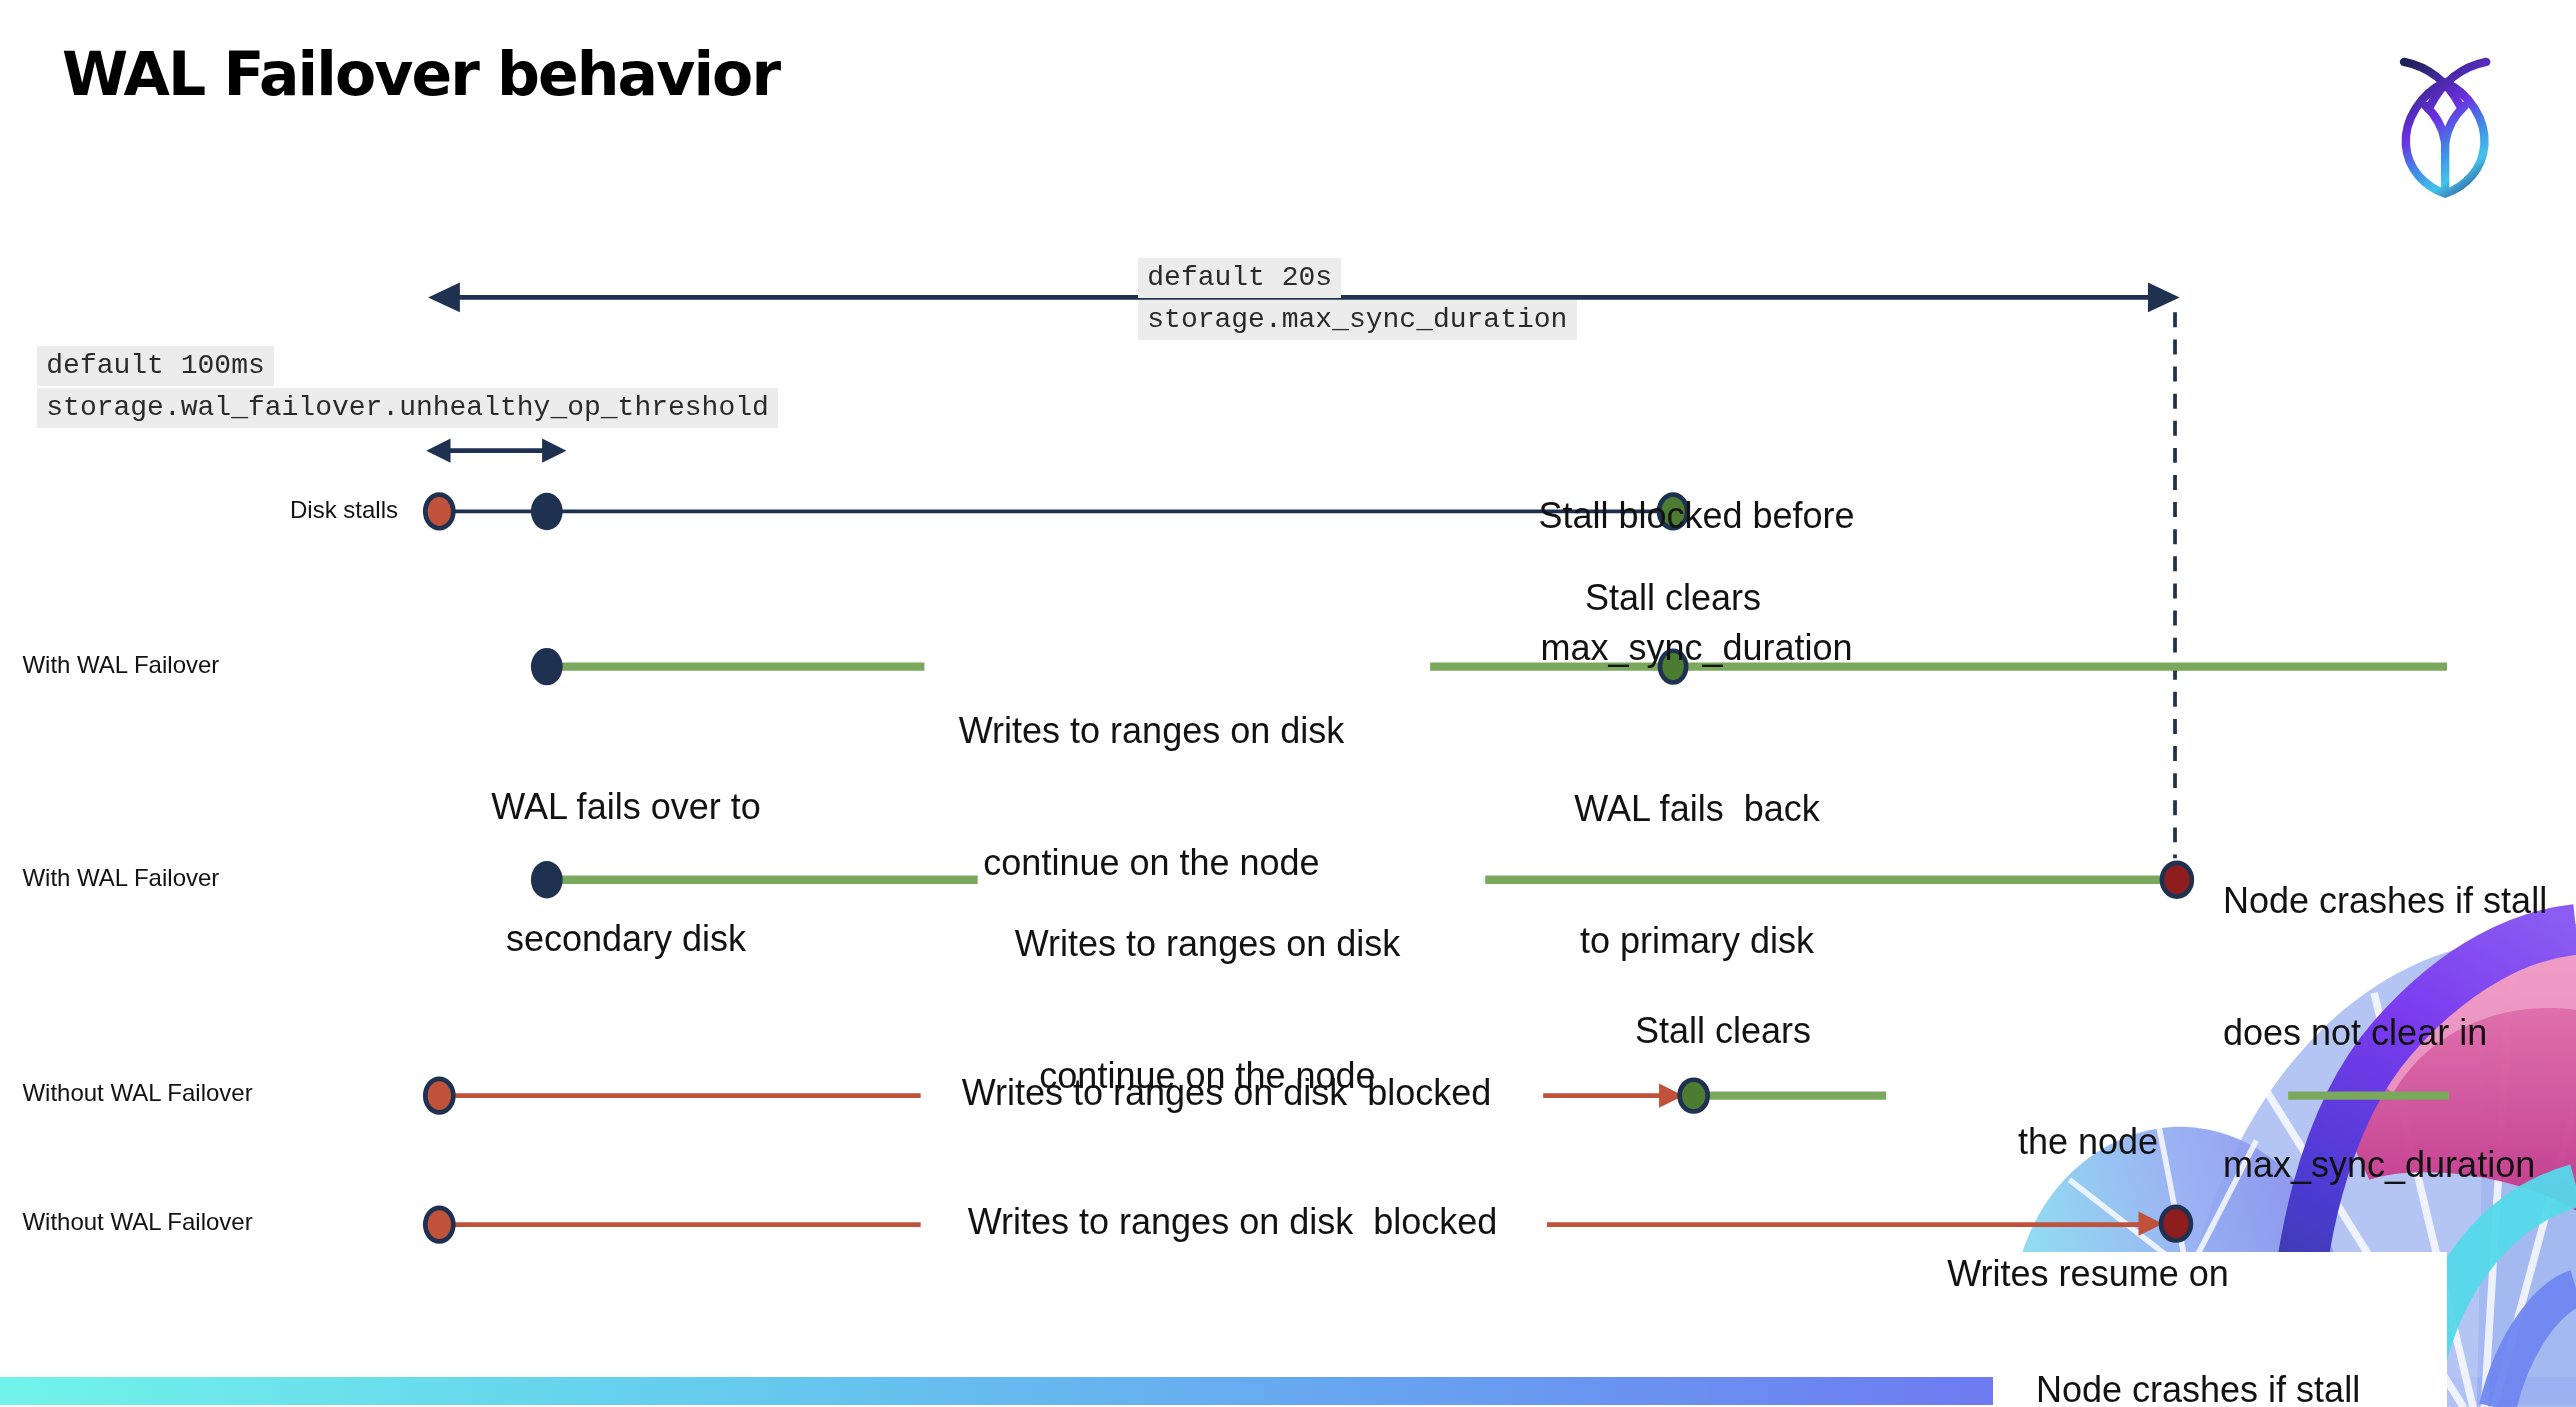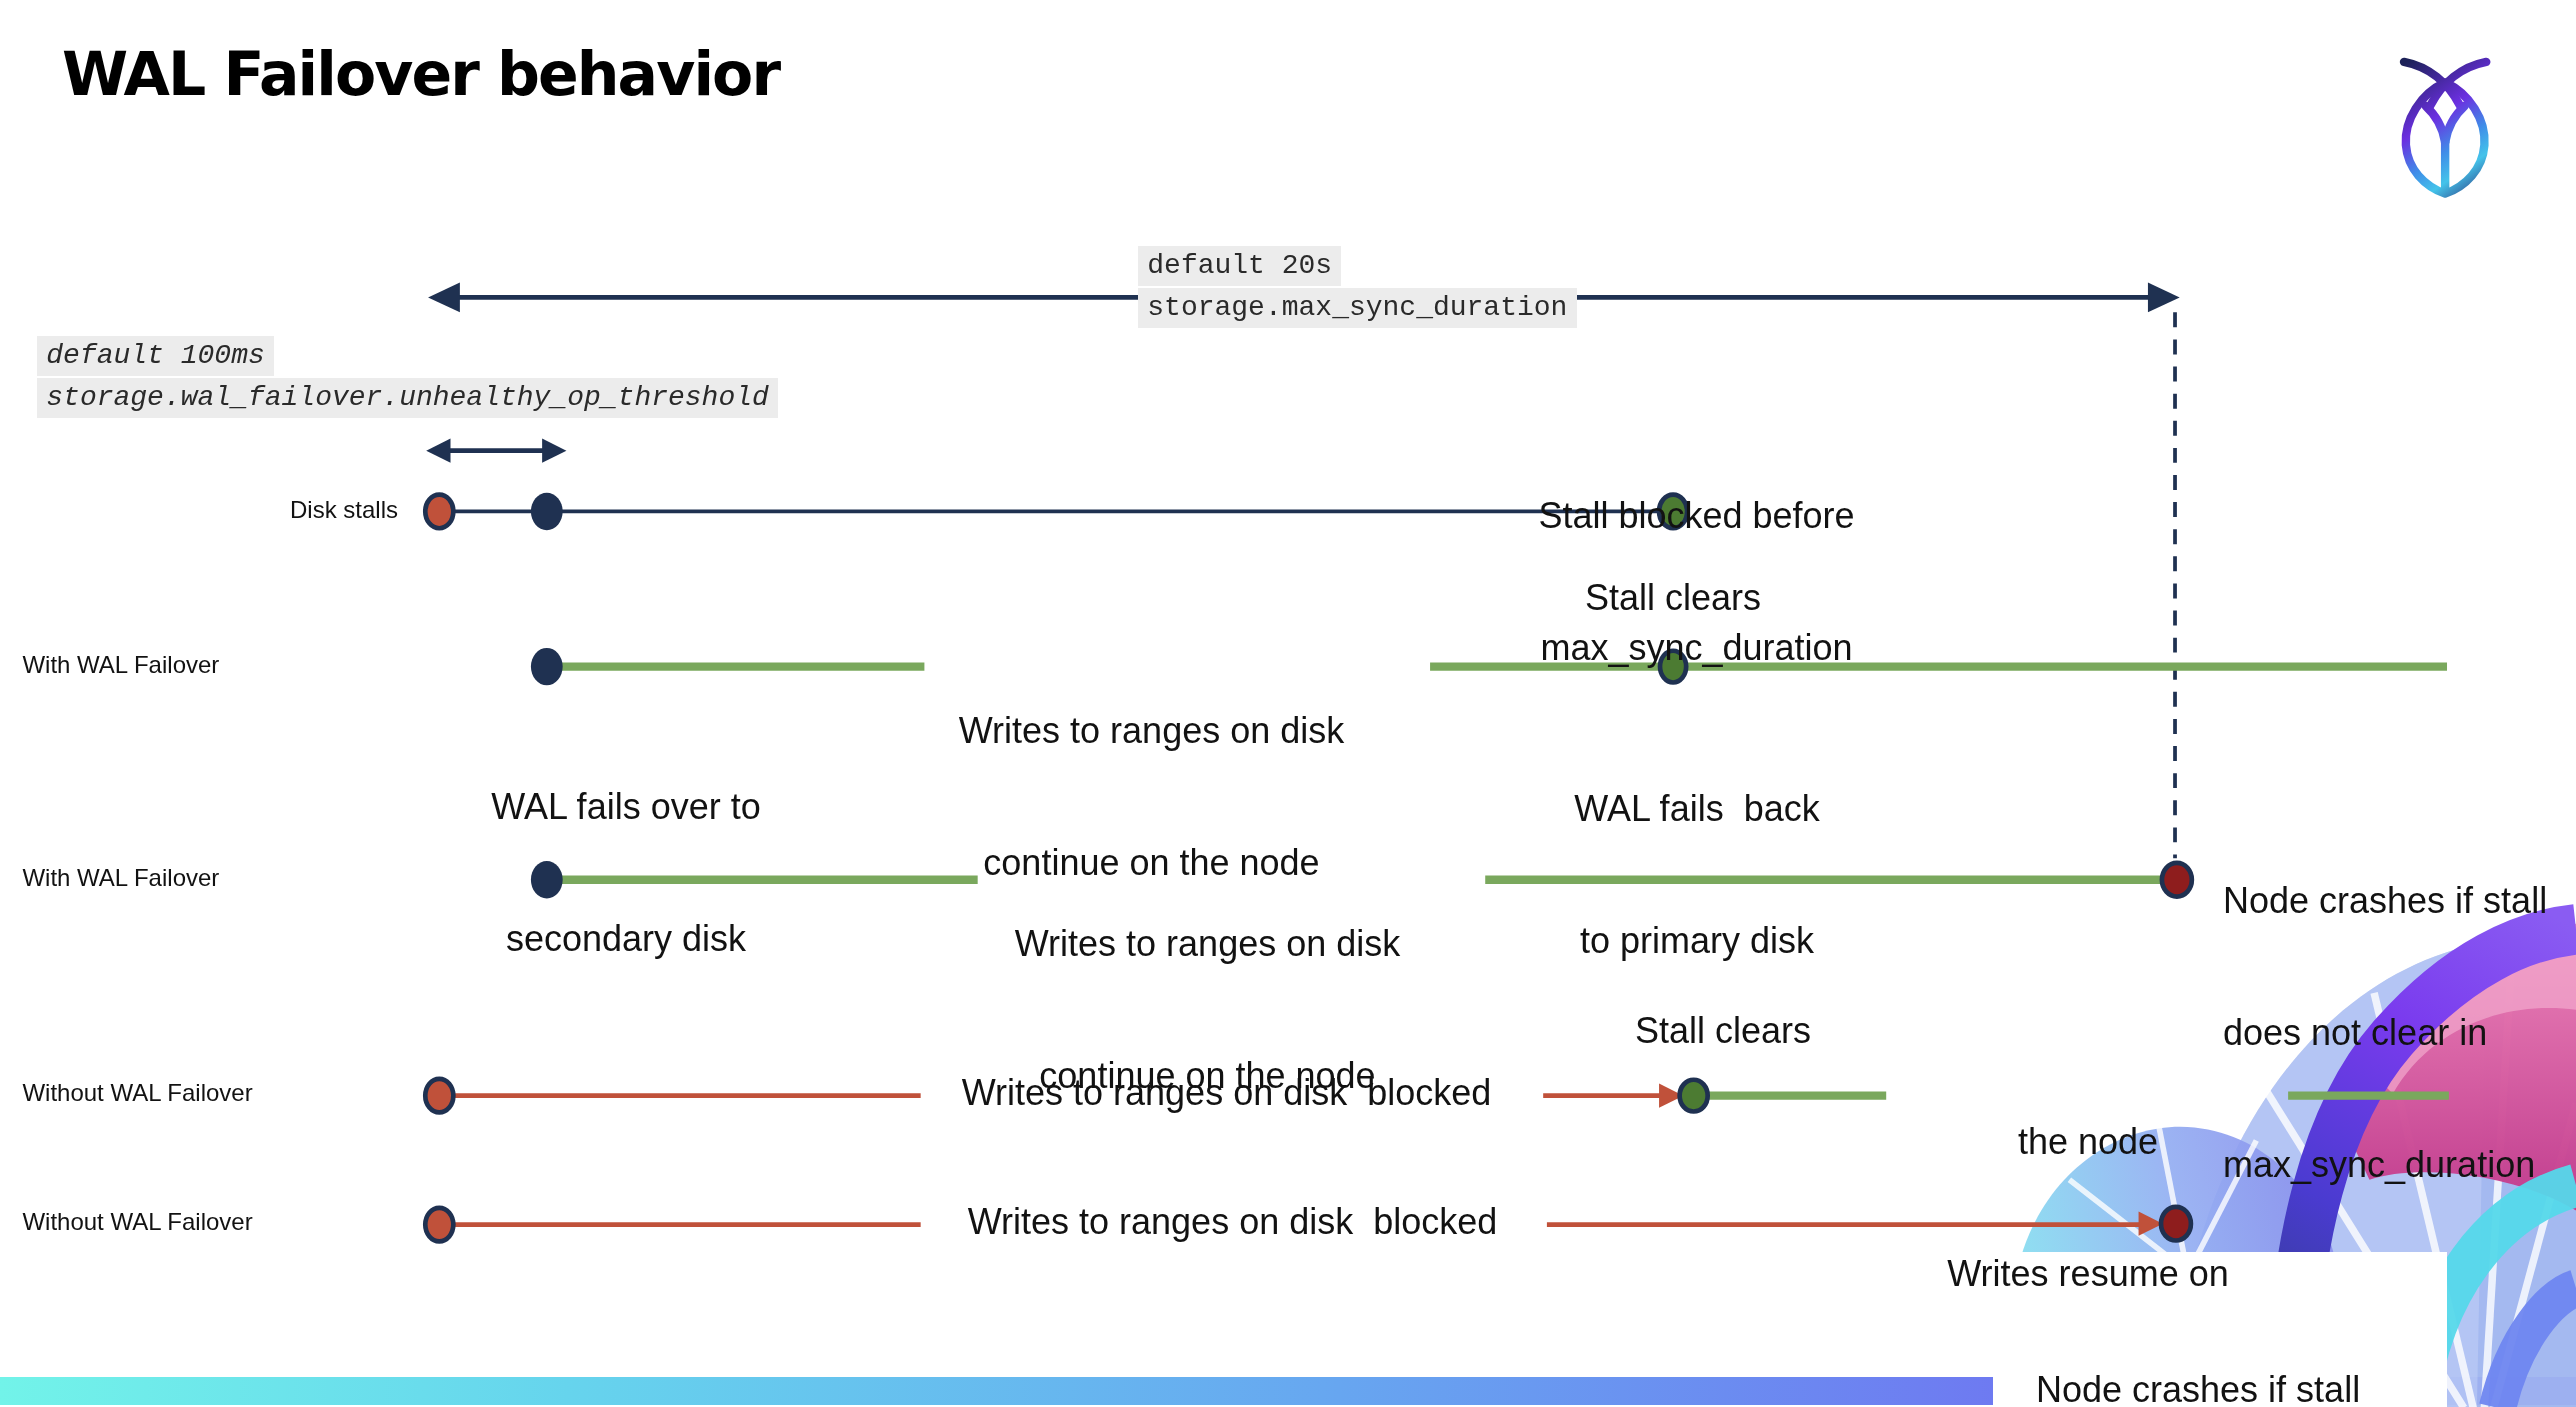--- a/index.html
+++ b/index.html
@@ -144,26 +144,26 @@
 <div class="abs whitebox" style="left:1993px;top:1252px;width:454px;height:155px;">
   <div class="lbl" style="padding:28px 0 0 43px;">
     <div>Node crashes if stall</div>
     
     
   </div>
 </div>
 
 <div class="abs title" style="left:62px;top:39px;">WAL Failover behavior</div>
 
-<div class="abs mono-label" style="left:1138px;top:246px;">
+<div class="abs mono-label" style="left:1138px;top:258px;">
   <span>default 20s</span>
   <span>storage.max_sync_duration</span>
 </div>
 
-<div class="abs mono-label" style="left:37px;top:336px;font-style:italic;">
+<div class="abs mono-label" style="left:37px;top:346px;">
   <span>default 100ms</span>
   <span>storage.wal_failover.unhealthy_op_threshold</span>
 </div>
 
 <div class="abs rowlabel right" style="left:0;top:488px;width:398px;">Disk stalls</div>
 <div class="abs rowlabel" style="left:22.4px;top:643px;">With WAL Failover</div>
 <div class="abs rowlabel" style="left:22.4px;top:856px;">With WAL Failover</div>
 <div class="abs rowlabel" style="left:22.4px;top:1071px;">Without WAL Failover</div>
 <div class="abs rowlabel" style="left:22.4px;top:1200px;">Without WAL Failover</div>
 

